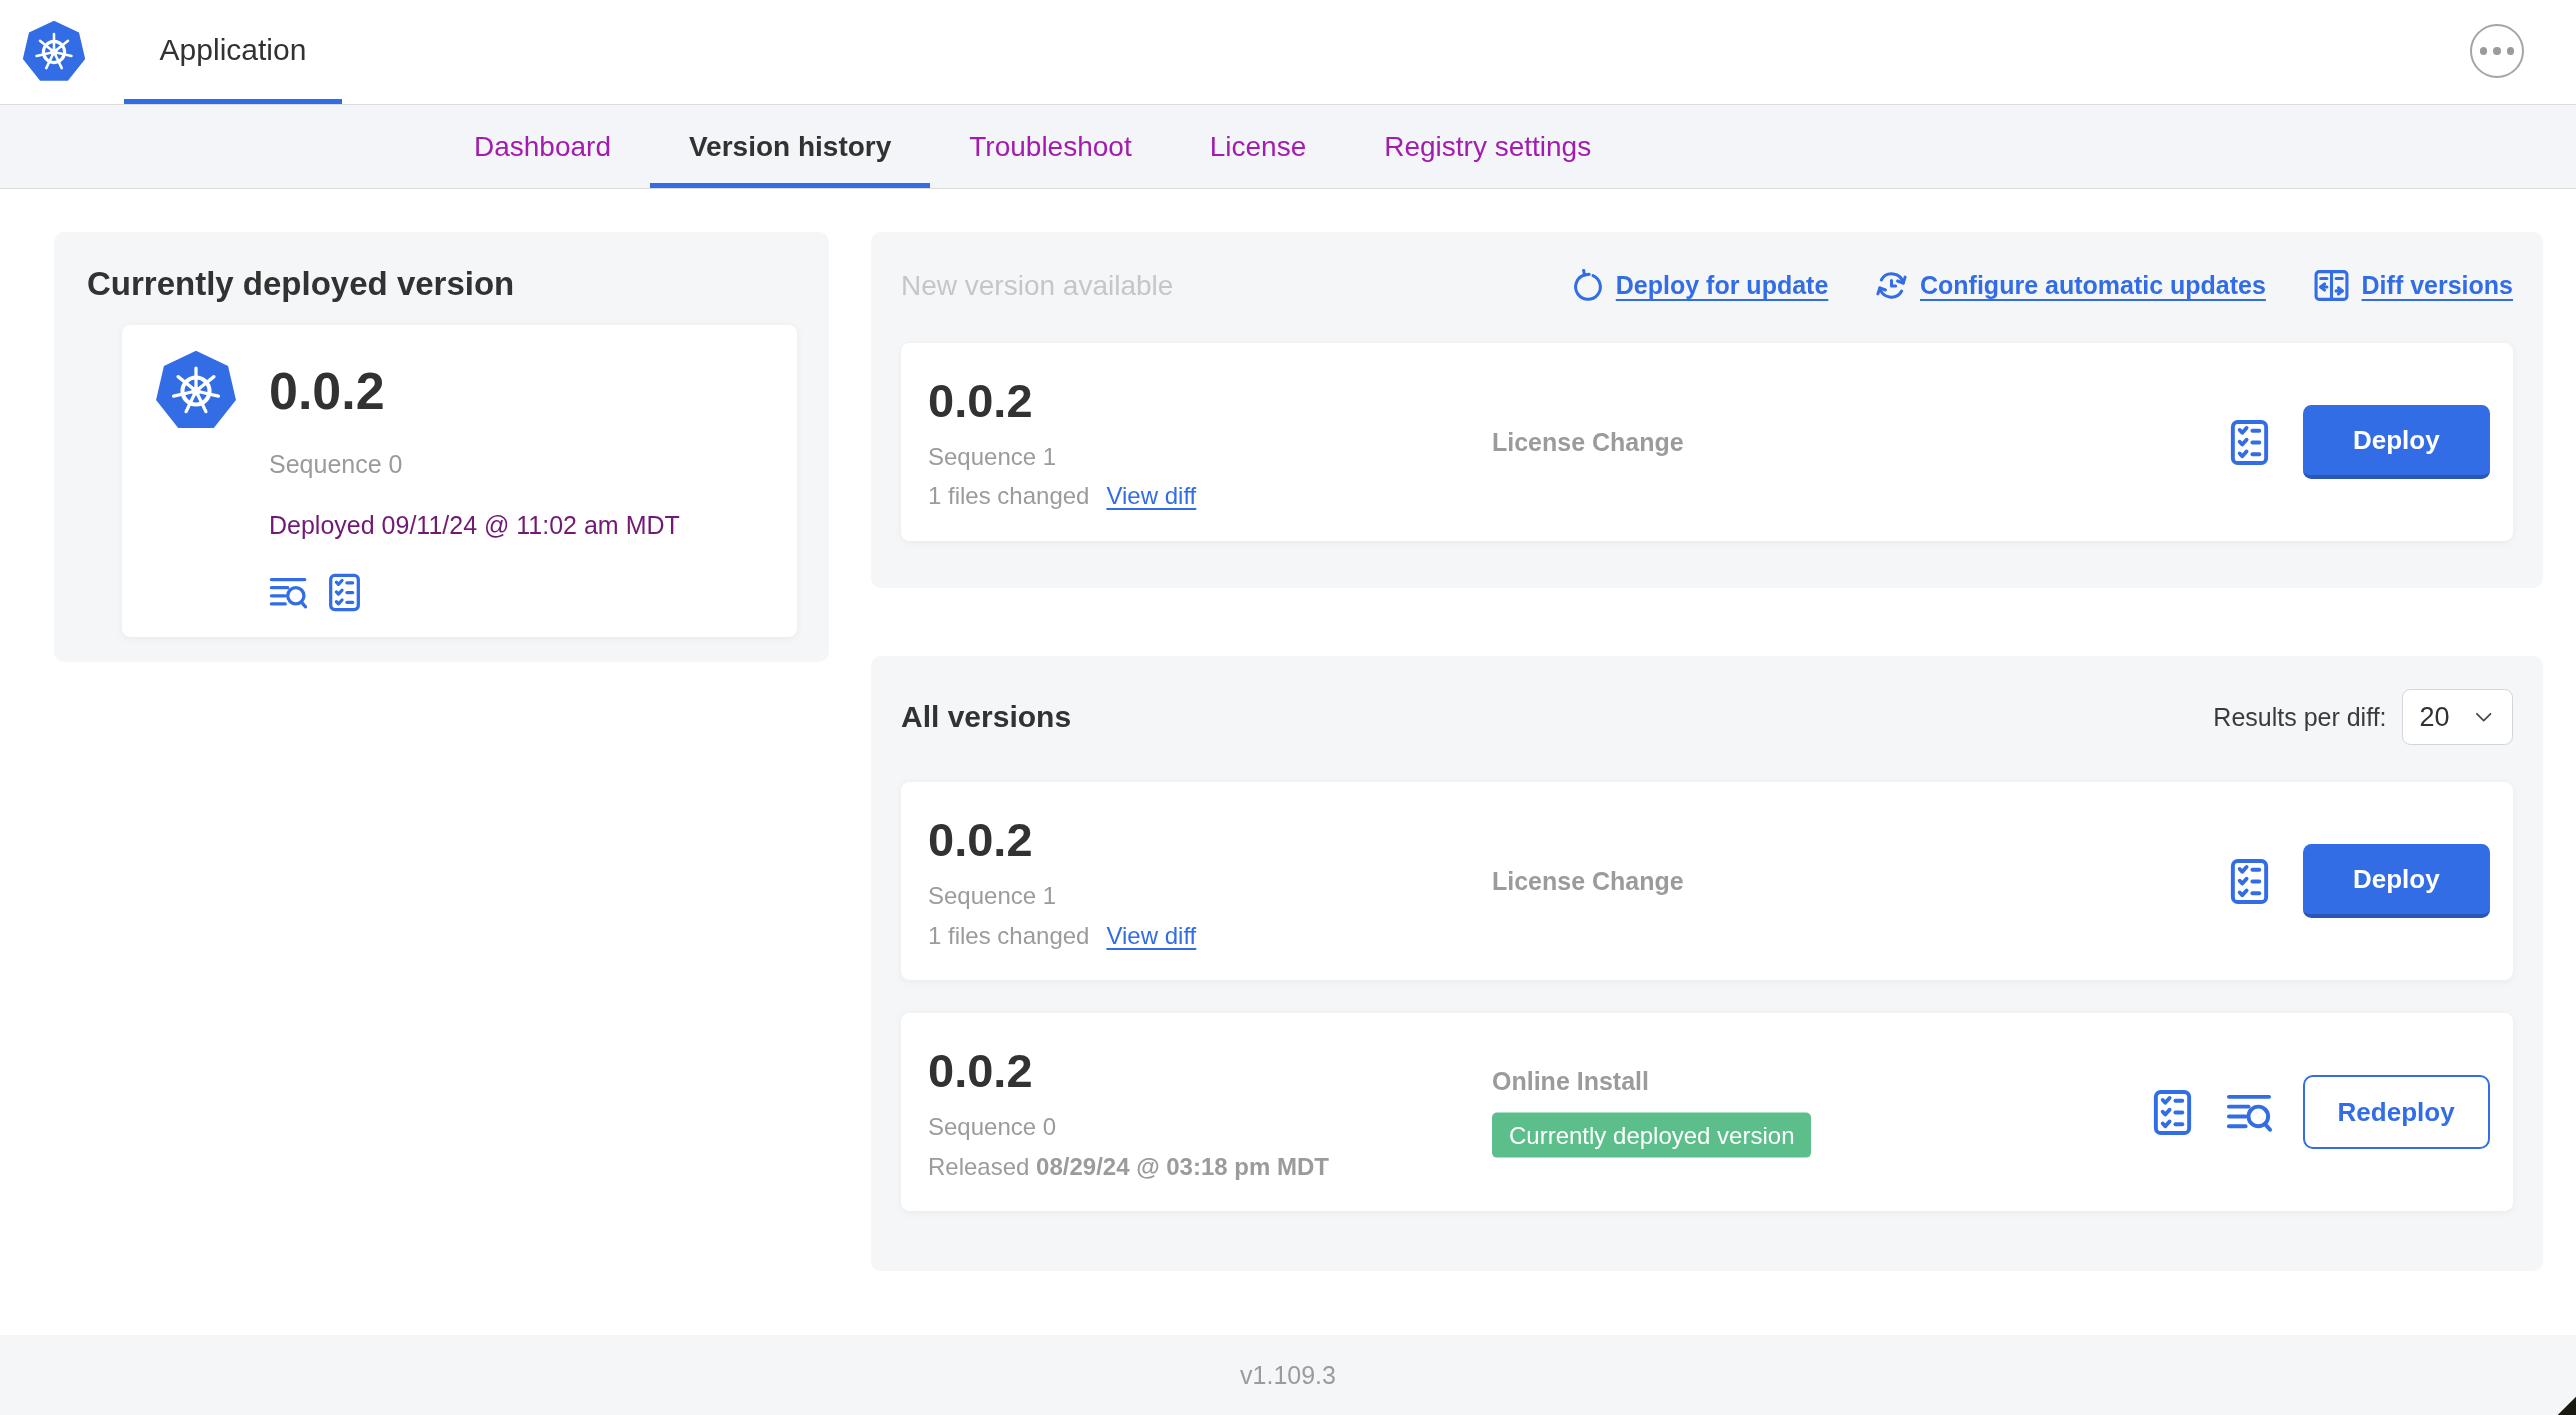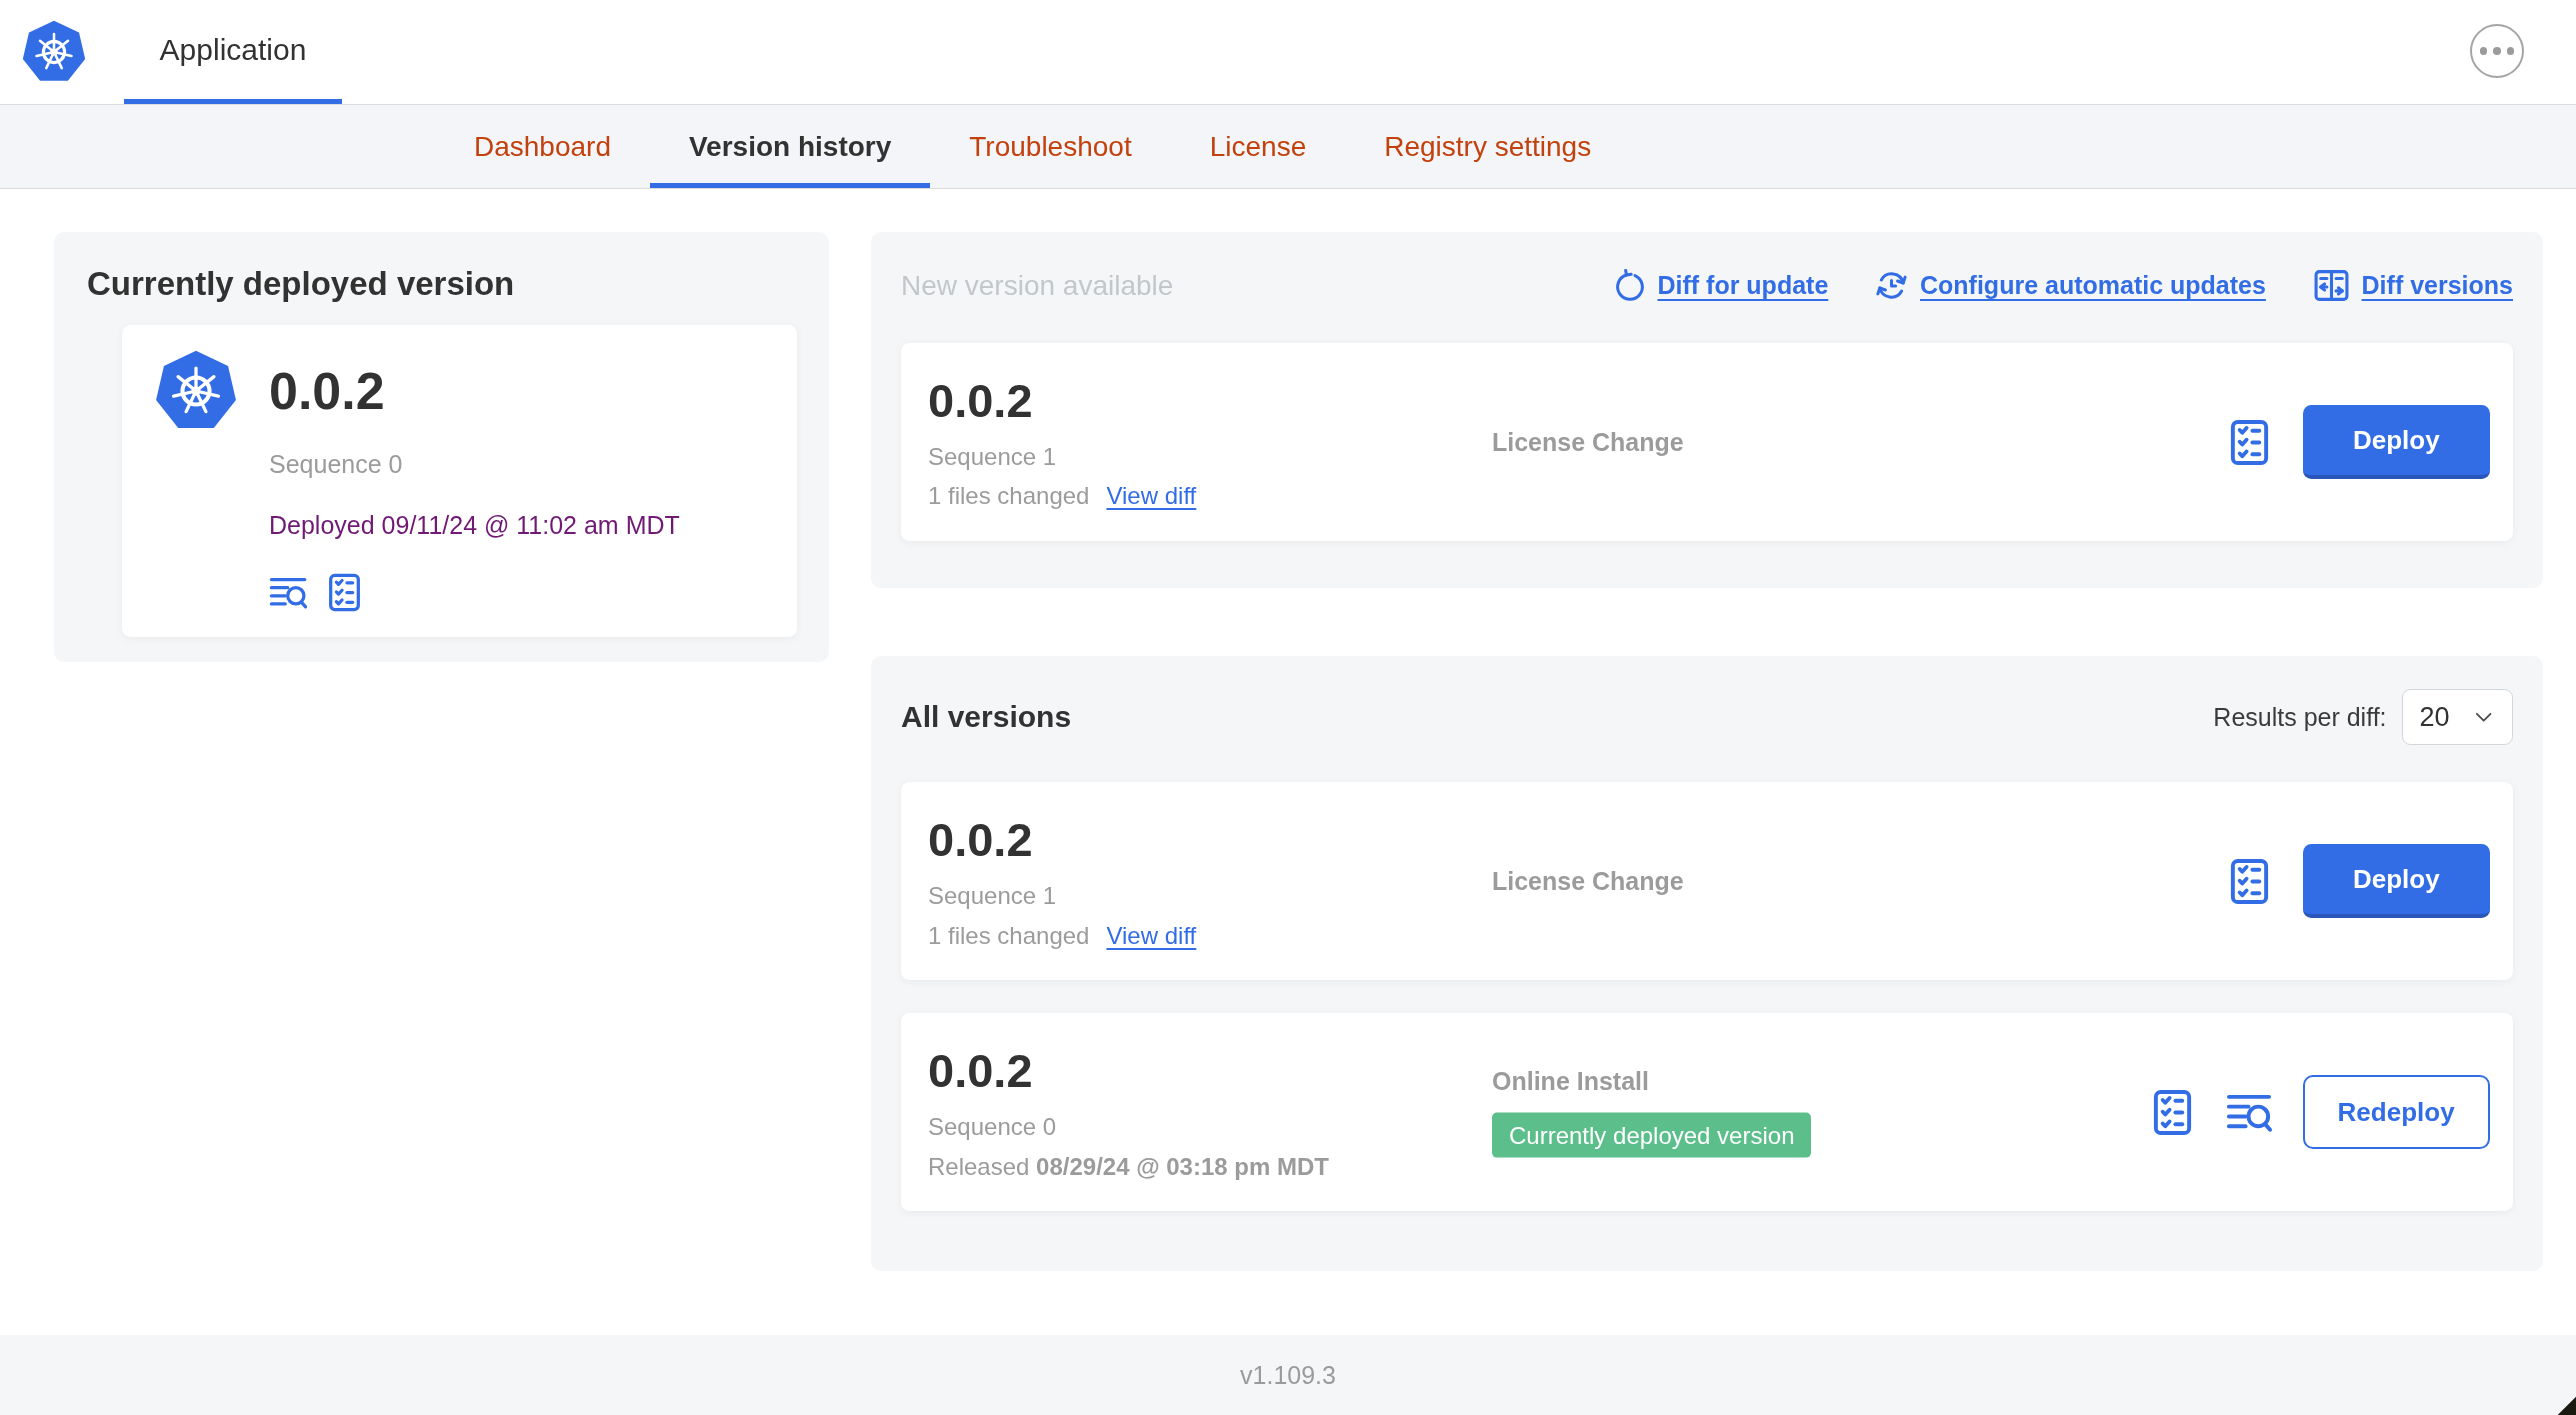--- a/index.html
+++ b/index.html
@@ -24,21 +24,21 @@
   }
   .more-btn .dot { width:7.5px; height:7.5px; border-radius:50%; background:#9b9b9b; }
   
   .subnav {
     position:absolute; top:104px; left:0; right:0; height:85px;
     background:#f4f5f8; border-top:0.8px solid #dcdcdc; border-bottom:0.8px solid #dcdcdc;
     display:flex; align-items:stretch; padding-left:435px;
   }
   .subnav .tab {
     display:flex; align-items:center; padding:0 39px;
-    font-size:28px; color:#c2410c; cursor:pointer; white-space:nowrap;
+    font-size:28px; color:#a21caf; cursor:pointer; white-space:nowrap;
   }
   .subnav .tab.active {
     color:#323232; font-weight:600; box-shadow:inset 0 -5px 0 #326de6;
   }
   
   .gray-card { position:absolute; background:#f4f6f8; border-radius:10px; }
   .white-card { background:#fff; border-radius:8.4px; box-shadow:0 1.7px 8.4px rgba(0,0,0,0.05); }
   
   .deployed { left:54px; top:232px; width:775px; height:430px; padding:33px; }
   .deployed h2 { font-size:33px; font-weight:700; color:#323232; }
@@ -224,21 +224,21 @@
   </section>
 
   <section class="gray-card newver">
     <div class="section-head">
       <div class="muted-title">New version available</div>
       <div class="head-links">
         <a class="blue-link">
           <svg class="icon-40" viewBox="0 0 24 24">
               <use href="#def-refresh"></use>
             </svg>
-          <span class="lbl">Diff for update</span>
+          <span class="lbl">Deploy for update</span>
         </a>
         <a class="blue-link">
           <svg class="icon-40" viewBox="0 0 24 24">
               <use href="#def-clock-refresh"></use>
             </svg>
           <span class="lbl">Configure automatic updates</span>
         </a>
         <a class="blue-link">
           <svg class="icon-44" viewBox="0 0 24 24">
               <use href="#def-diff"></use>

